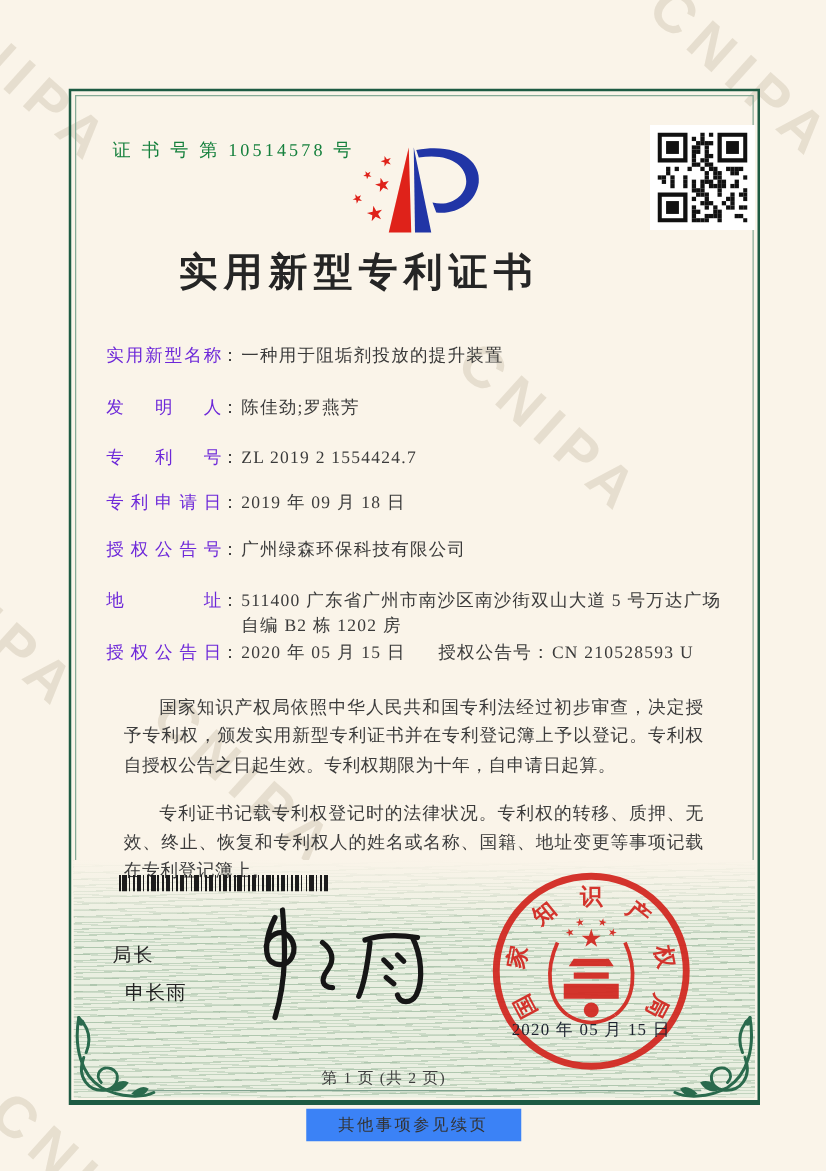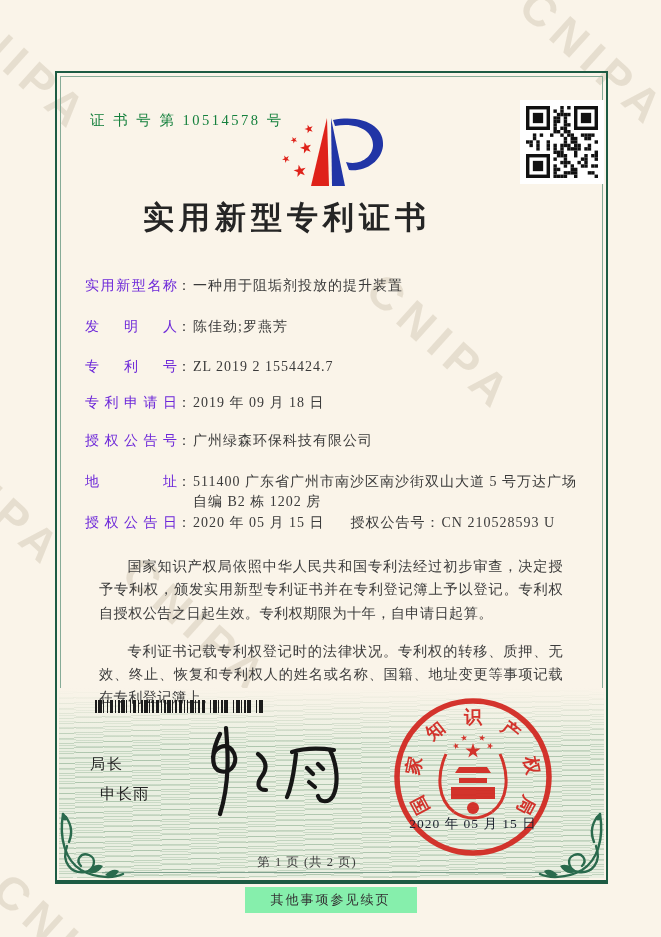--- a/index.html
+++ b/index.html
@@ -37,21 +37,21 @@
       font-family:"Liberation Sans","DejaVu Sans",sans-serif;letter-spacing:2px;}
   .director-name{position:absolute;left:100px;top:784px;font-size:15.5px;color:#232323;
       font-family:"Liberation Sans","DejaVu Sans",sans-serif;letter-spacing:1px;}
   .sig{position:absolute;left:192px;top:724px;}
   .seal{position:absolute;left:390px;top:694px;width:166px;height:166px;}
   .seal-date{position:absolute;left:390px;top:815px;width:166px;text-align:center;
       font-size:13.5px;color:#1d2330;letter-spacing:1px;}
   .page-info{position:absolute;left:55px;width:504px;top:854px;text-align:center;
       font-size:12.5px;color:#3c3c3c;letter-spacing:1px;}
   .note{position:absolute;left:0;right:0;top:887px;text-align:center;}
-  .note span{display:inline-block;background:#86efac;padding:4px 26px;font-size:13px;
+  .note span{display:inline-block;background:#3b82f6;padding:4px 26px;font-size:13px;
       color:#333;letter-spacing:2px;}
   .qrbox{position:absolute;left:520px;top:100px;width:84px;height:84px;background:#fff;}
   .qrbox svg{position:absolute;left:6px;top:6px;}
   .logo{position:absolute;left:273px;top:98px;}
   .flourish{position:absolute;top:812px;}
   .fl-l{left:57px;} .fl-r{left:536px;transform:scaleX(-1);}
 </style>
 </head>
 <body>
 

